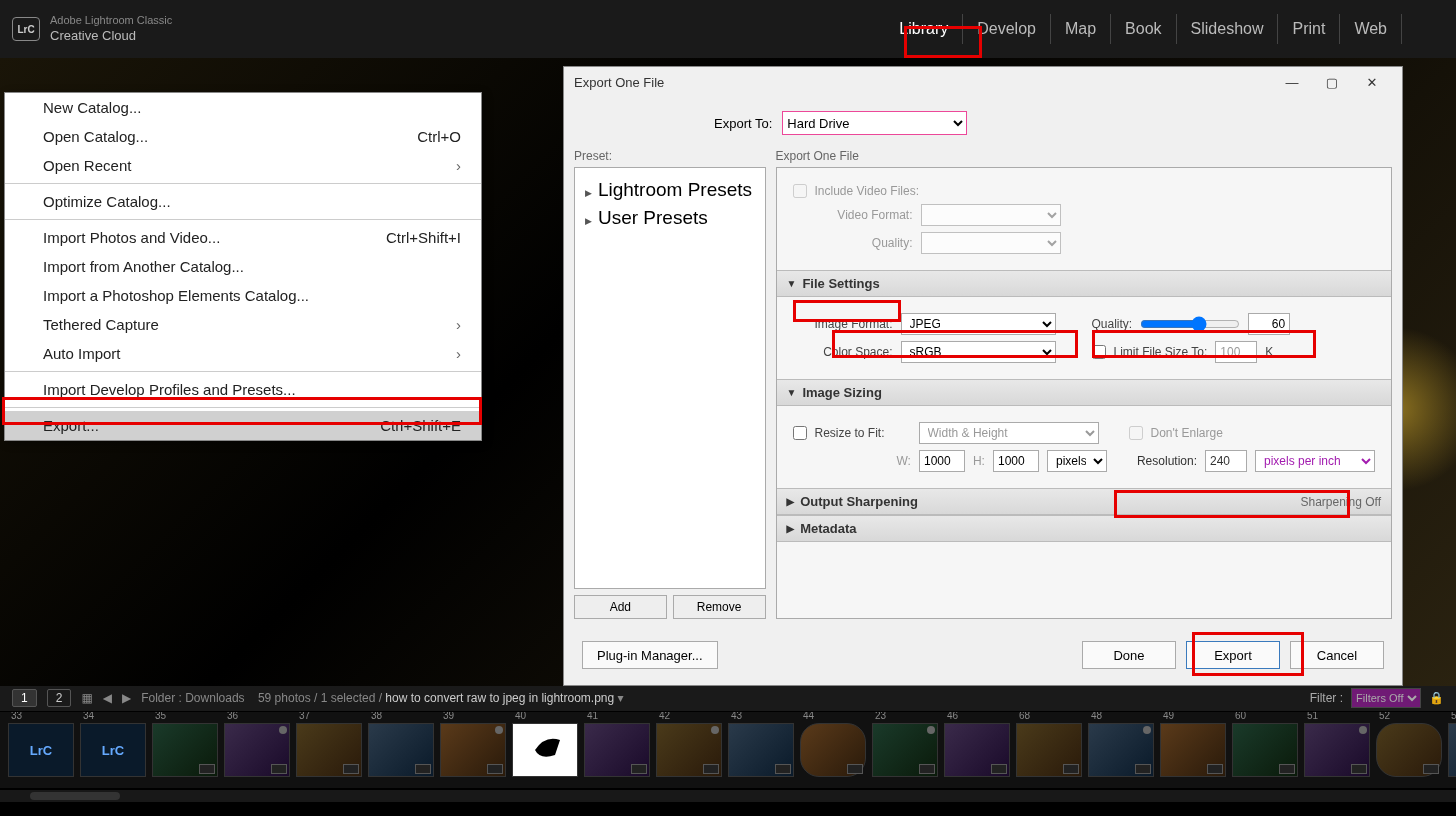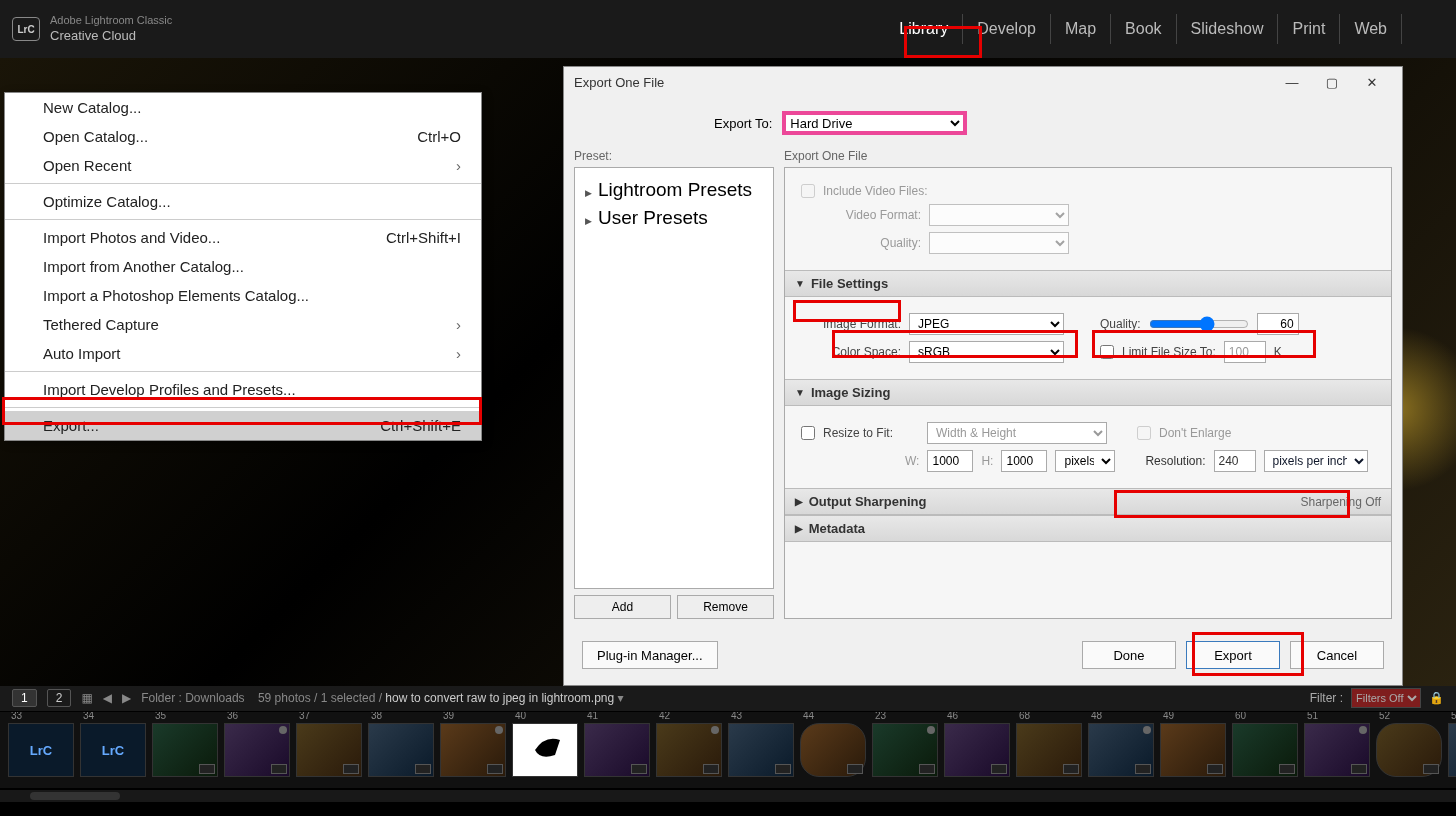--- a/index.html
+++ b/index.html
@@ -31,21 +31,21 @@
 
 .photo-bg { position:absolute; top:58px; left:0; right:0; bottom:130px; background:linear-gradient(135deg,#1a1508 0%,#000 40%,#2a2210 100%); z-index:1; }
 .photo-bg::after { content:""; position:absolute; right:0; top:40%; width:120px; height:200px; background:radial-gradient(circle,#8a7020 0%,transparent 70%); }
 
 
 .export-dlg { position:absolute; top:66px; left:563px; width:840px; height:620px; background:#f0f0f0; border:1px solid #888; z-index:20; display:flex; flex-direction:column; }
 .dlg-titlebar { height:30px; display:flex; align-items:center; padding:0 10px; font-size:13px; color:#333; }
 .dlg-titlebar .wbtn { width:40px; text-align:center; font-size:13px; color:#333; cursor:pointer; }
 .dlg-titlebar .spacer { flex:1; }
 .export-to-row { display:flex; align-items:center; justify-content:flex-start; padding:14px 0 14px 150px; font-size:13px; gap:10px; }
-.export-to-row select { width:185px; height:24px; font-size:13px; background:#fff; border:4px solid #ec4899; }
+.export-to-row select { width:185px; height:24px; font-size:13px; background:#fff; border:1px solid #ec4899; }
 .dlg-body { flex:1; display:flex; gap:10px; padding:0 10px 6px 10px; overflow:hidden; }
 .preset-col { width:200px; display:flex; flex-direction:column; }
 .preset-col .lbl { font-size:12px; color:#666; margin-bottom:4px; }
 .preset-list { flex:1; background:#fff; border:1px solid #aaa; padding:8px 10px; font-size:19px; }
 .preset-list .pi { padding:3px 0; cursor:pointer; }
 .preset-list .pi::before { content:"▶"; font-size:9px; margin-right:6px; color:#555; }
 .preset-btns { display:flex; gap:6px; margin-top:6px; }
 .preset-btns button { flex:1; height:24px; font-size:12px; background:#eee; border:1px solid #aaa; cursor:pointer; }
 
 .settings-col { flex:1; display:flex; flex-direction:column; }
@@ -70,21 +70,21 @@
 .dlg-footer .btn.primary { border:1px solid #3a7abd; }
 
 
 .strip-info { position:absolute; left:0; right:0; bottom:105px; height:26px; background:#1a1a1a; display:flex; align-items:center; padding:0 12px; font-size:12px; color:#aaa; gap:10px; }
 .strip-info .badge { border:1px solid #555; padding:1px 8px; border-radius:2px; color:#ccc; }
 .strip-info .badge.active { background:#333; color:#fff; }
 .strip-info .ico { color:#888; cursor:pointer; }
 .strip-info .path { color:#888; }
 .strip-info .path b { color:#ccc; font-weight:400; }
 .strip-info .filter-r { margin-left:auto; display:flex; align-items:center; gap:8px; }
-.strip-info select { background:#7f1d1d; color:#aaa; border:1px solid #444; font-size:11px; height:20px; }
+.strip-info select { background:#701a75; color:#aaa; border:1px solid #444; font-size:11px; height:20px; }
 
 .filmstrip { position:absolute; left:0; right:0; bottom:28px; height:76px; background:#111; display:flex; align-items:center; padding:4px 8px; gap:6px; overflow:hidden; }
 .thumb { position:relative; width:66px; height:54px; background:linear-gradient(135deg,#3a4a5a,#1a2a3a); border:1px solid #333; flex-shrink:0; }
 .thumb .num { position:absolute; top:-14px; left:2px; font-size:10px; color:#888; }
 .thumb .lrc { width:100%; height:100%; background:#0a1a2a; display:flex; align-items:center; justify-content:center; color:#6af; font-size:13px; font-weight:600; }
 .thumb .swirl { width:100%; height:100%; background:#fff; display:flex; align-items:center; justify-content:center; }
 .thumb .swirl svg { width:40px; height:40px; }
 .thumb .tbadge { position:absolute; bottom:2px; right:2px; width:16px; height:10px; background:#222; border:1px solid #555; }
 .thumb .tdot { position:absolute; top:2px; right:2px; width:8px; height:8px; border-radius:50%; background:#666; }
 
@@ -246,21 +246,21 @@
           <div class="frow disabled">
             <span style="width:96px"></span>
             <label>W:</label>
             <input type="text" style="width: 46px;" value="1000">
             <label>H:</label>
             <input type="text" style="width: 46px;" value="1000">
             <select style="width:60px"><option>pixels</option></select>
             <span style="width:14px"></span>
             <label style="color:#333">Resolution:</label>
             <input type="text" style="width: 42px; color: rgb(51, 51, 51);" value="240">
-            <select style="width:104px;color:#0f172a"><option>pixels per inch</option></select>
+            <select style="width:120px;color:#a21caf"><option>pixels per inch</option></select>
           </div>
         </div>
 
         <div class="section-hdr">
             <span class="tri">▶</span>
             <span>Output Sharpening</span>
             <span class="right-note">Sharpening Off</span>
           </div>
         <div class="section-hdr">
             <span class="tri">▶</span>

